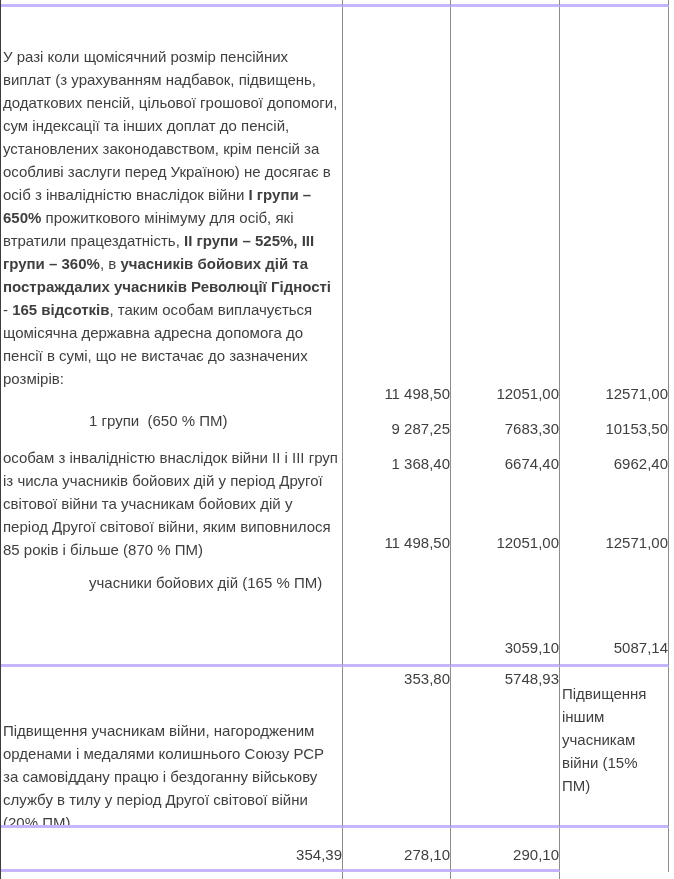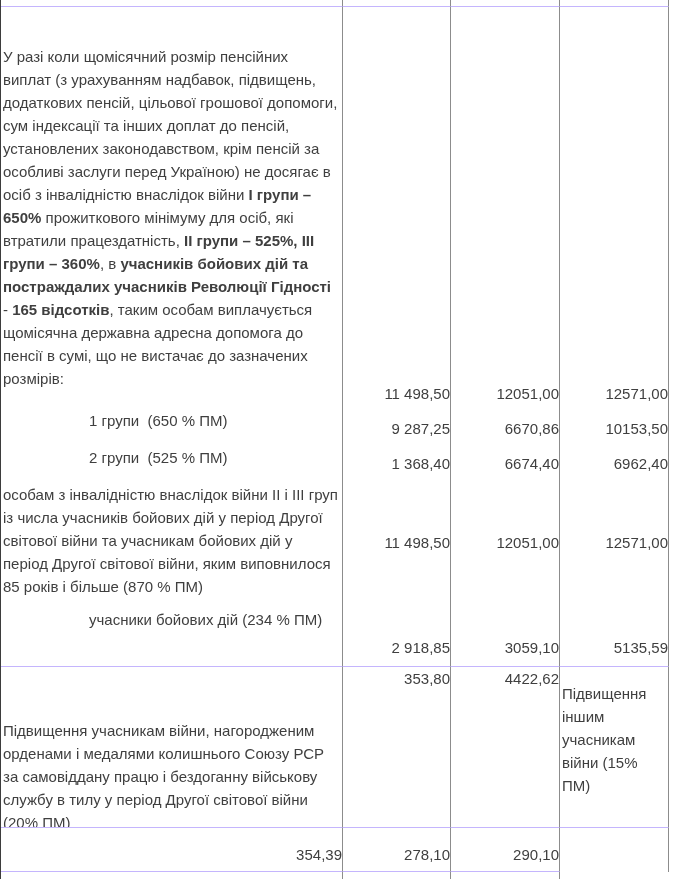--- a/index.html
+++ b/index.html
@@ -10,21 +10,21 @@
     width:668px;
     display:grid;
     grid-template-columns:342px 108px 109px 109px;
     grid-template-rows:7px 660px 161px 44px 7px;
     border-left:1px solid #3d3d3d;
     box-sizing:border-box;
   }
   .c{
     box-sizing:border-box;
     border-right:1px solid #8c8c8c;
-    border-bottom:1px solid #c4b5fd;
+    border-bottom:3px solid #c4b5fd;
     overflow:hidden;
     font-size:15px;line-height:23px;
   }
   .c.noBottom{border-bottom:none;}
   .txtcell{padding:0 2px;}
   .para{margin:0;}
   .b{font-weight:bold;}
   .indent{padding-left:86px;}
   .num{text-align:right;margin:0;}
   
@@ -52,57 +52,55 @@
   <div class="tbl">
 
     <div class="c"></div>
     <div class="c"></div>
     <div class="c"></div>
     <div class="c"></div>
 
     <div class="c txtcell">
       <p class="para m-intro"><span>У разі коли щомісячний розмір пенсійних виплат (з урахуванням надбавок, підвищень, додаткових пенсій, цільової грошової допомоги, сум індексації та інших доплат до пенсій, установлених законодавством, крім пенсій за особливі заслуги перед Україною) не досягає в осіб з інвалідністю внаслідок війни </span><span class="b">І групи – 650%</span><span> прожиткового мінімуму для осіб, які втратили працездатність, </span><span class="b">ІІ групи – 525%, ІІІ групи – 360%</span><span>, в </span><span class="b">учасників бойових дій та постраждалих учасників Революції Гідності</span><span> - </span><span class="b">165 відсотків</span><span>, таким особам виплачується щомісячна державна адресна допомога до пенсії в сумі, що не вистачає до зазначених розмірів:</span></p>
       <p class="para indent m-g1">1 групи&nbsp; (650 % ПМ)</p>
-      <p class="para indent m-g2">2 групи&nbsp; (525 % ПМ)</p>
       <p class="para m-inv">особам з інвалідністю внаслідок війни ІІ і ІІІ груп із числа учасників бойових дій у період Другої світової війни та учасникам бойових дій у період Другої світової війни, яким виповнилося 85 років і більше (870 % ПМ)</p>
-      <p class="para indent m-comb">учасники бойових дій (234 % ПМ)</p>
+      <p class="para indent m-comb">учасники бойових дій (165 % ПМ)</p>
     </div>
 
     <div class="c">
       <p class="num m-n1">11 498,50</p>
       <p class="num m-n2">9 287,25</p>
       <p class="num m-n3">1 368,40</p>
       <p class="num m-n4">11 498,50</p>
-      <p class="num m-n5">2 918,85</p>
     </div>
 
     <div class="c">
       <p class="num m-n1">12051,00</p>
-      <p class="num m-n2">6670,86</p>
+      <p class="num m-n2">7683,30</p>
       <p class="num m-n3">6674,40</p>
       <p class="num m-n4">12051,00</p>
       <p class="num m-n5">3059,10</p>
     </div>
 
     <div class="c">
       <p class="num m-n1">12571,00</p>
       <p class="num m-n2">10153,50</p>
       <p class="num m-n3">6962,40</p>
       <p class="num m-n4">12571,00</p>
-      <p class="num m-n5">5135,59</p>
+      <p class="num m-n5">5087,14</p>
     </div>
 
     <div class="c txtcell">
       <p class="para m-warp">Підвищення учасникам війни, нагородженим орденами і медалями колишнього Союзу РСР за самовіддану працю і бездоганну військову службу в тилу у період Другої світової війни (20% ПМ)</p>
     </div>
     <div class="c">
       <p class="num m-warn">353,80</p>
     </div>
     <div class="c">
-      <p class="num m-warn">4422,62</p>
+      <p class="num m-warn">5748,93</p>
     </div>
 
     <div class="c txtcell m-oth">
       <p class="para">Підвищення іншим учасникам війни (15% ПМ)</p>
     </div>
     <div class="c m-oth">
       <p class="num">354,39</p>
     </div>
     <div class="c m-oth">
       <p class="num">278,10</p>

